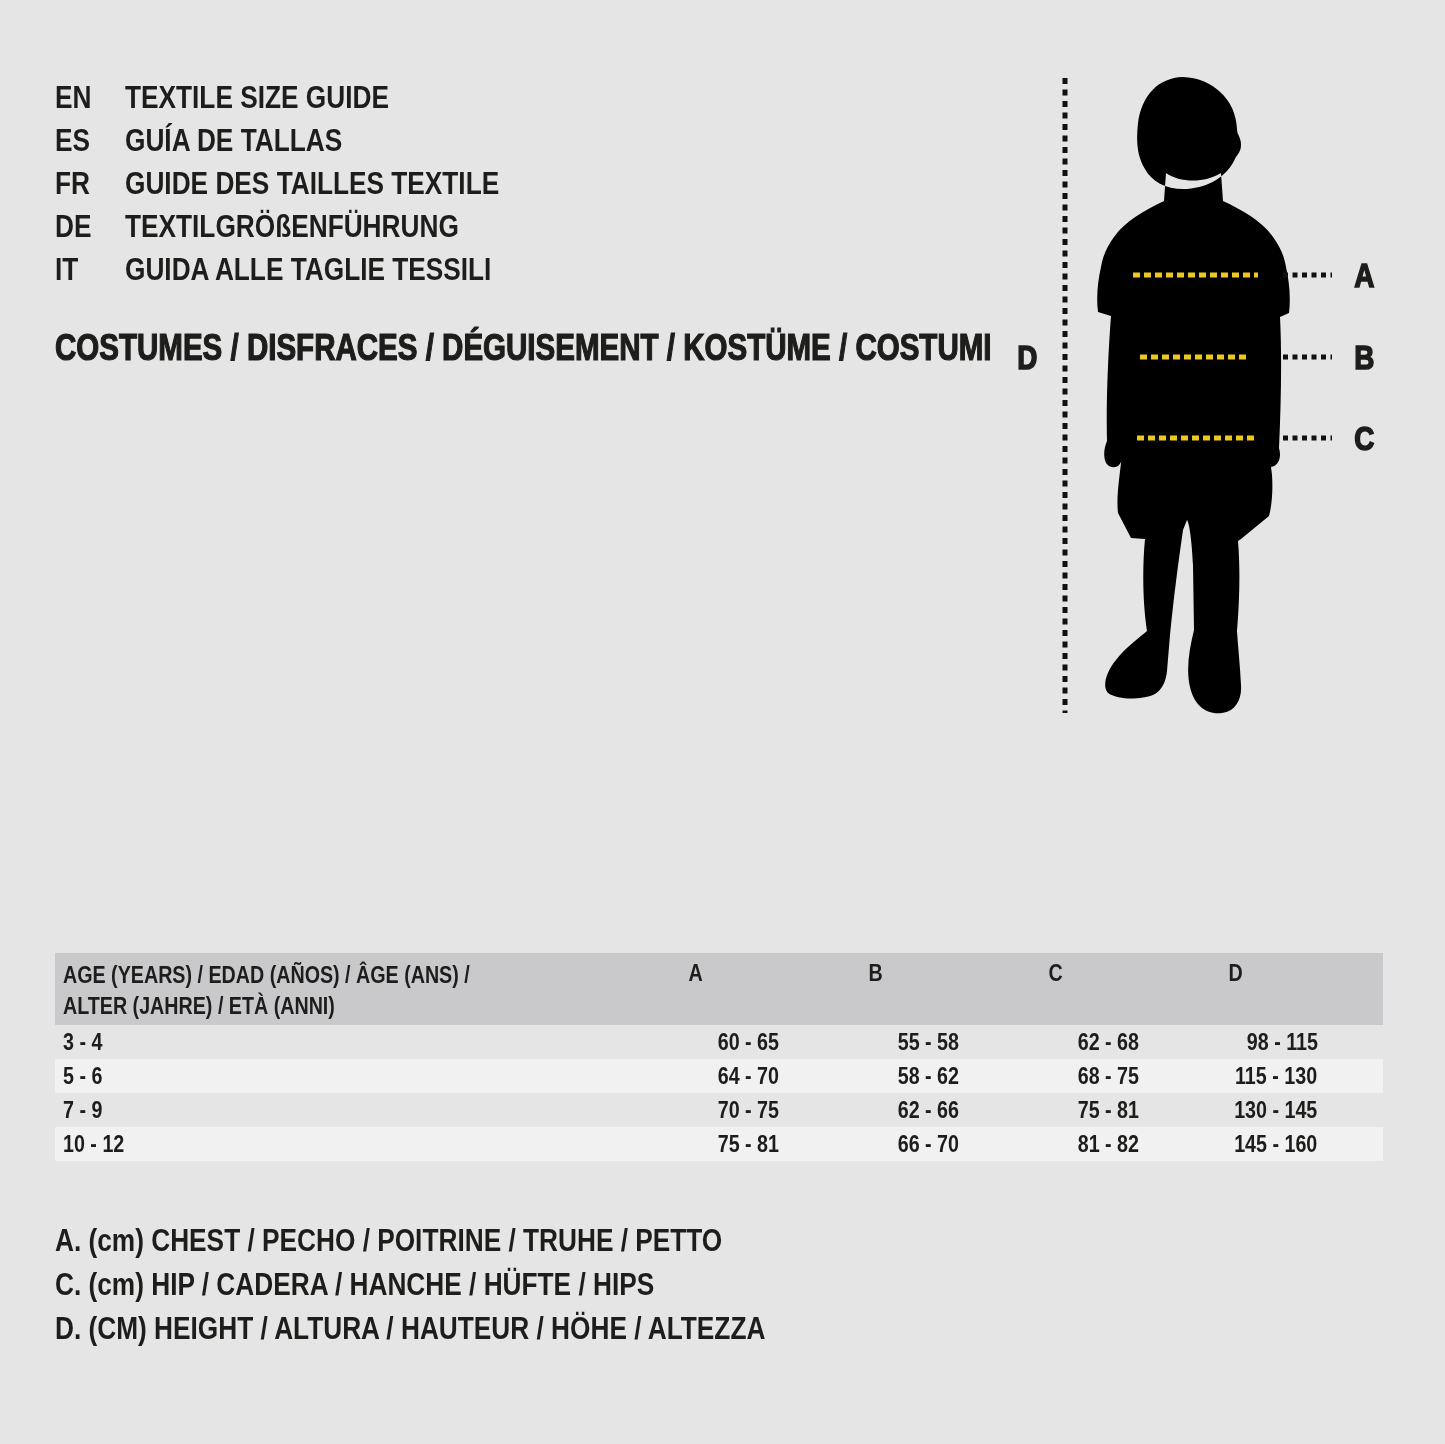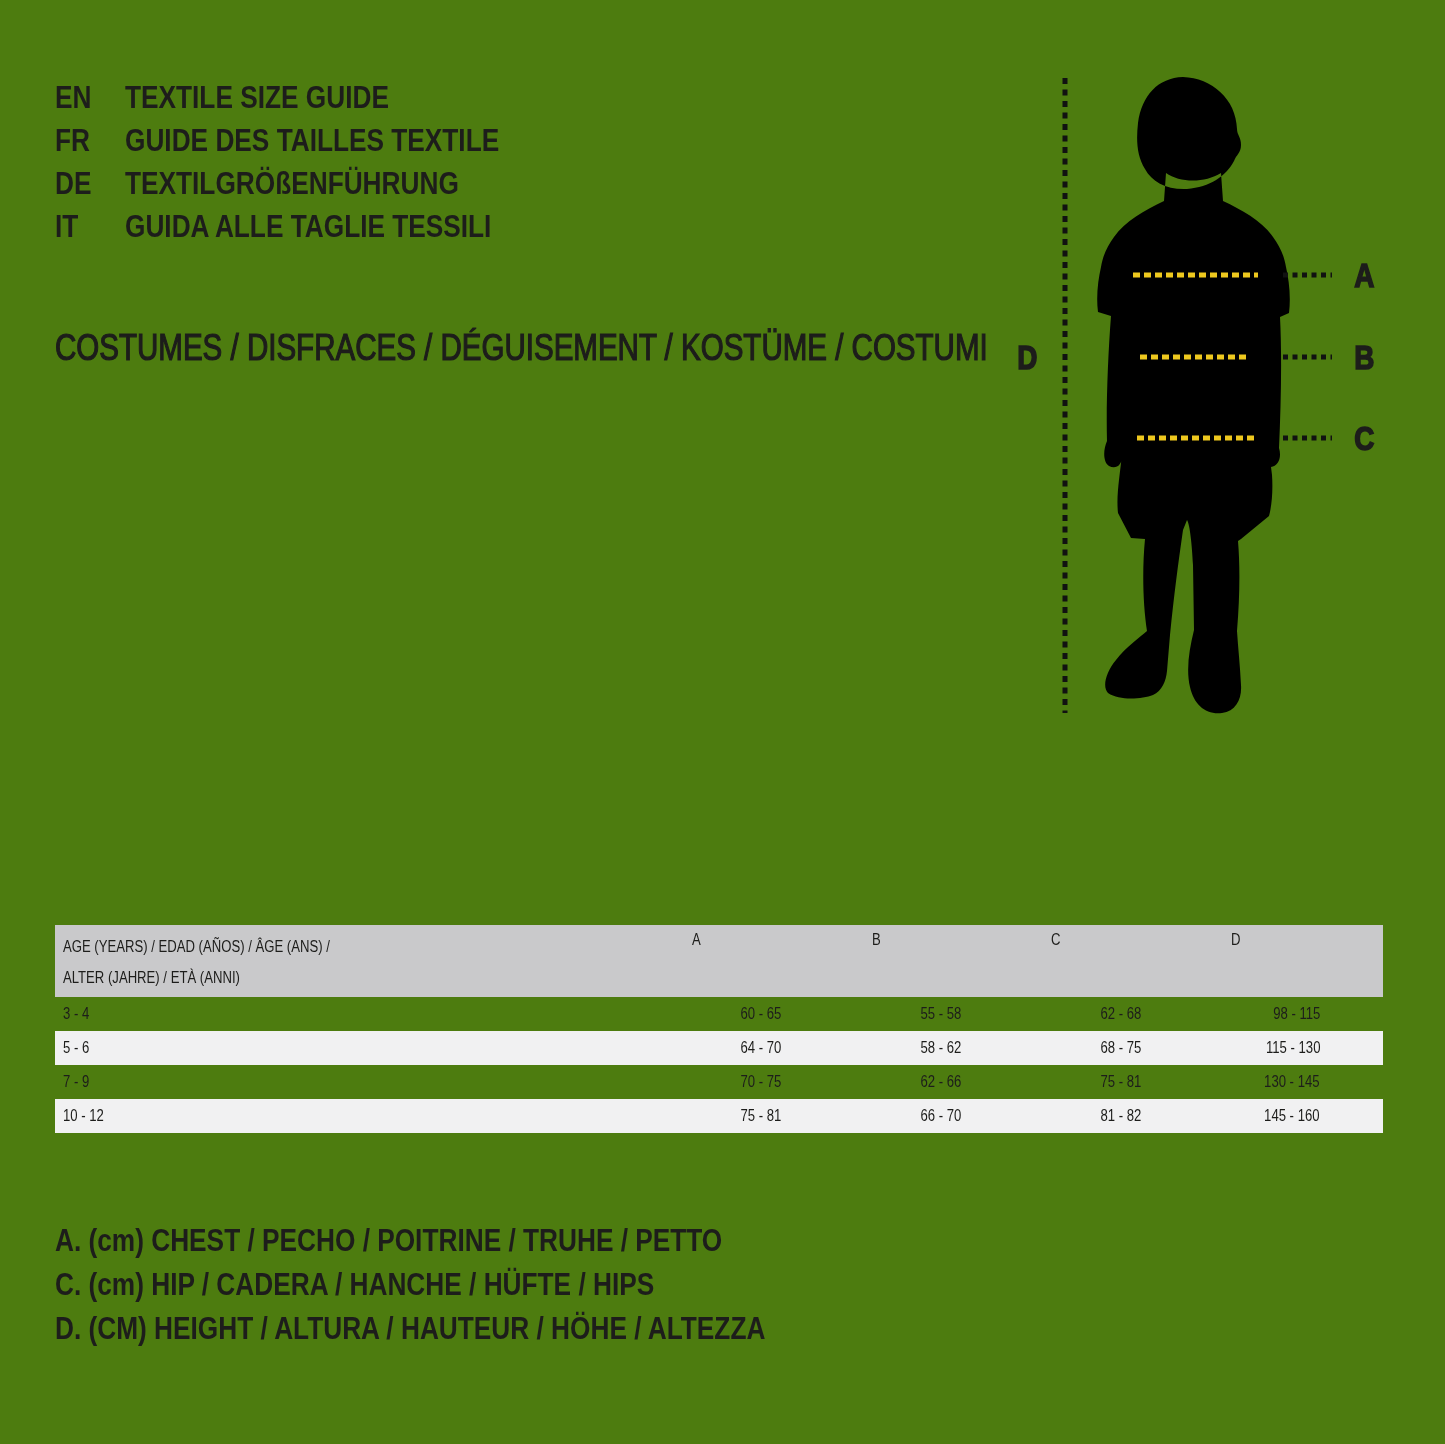--- a/index.html
+++ b/index.html
@@ -1,35 +1,35 @@
 <!DOCTYPE html>
 <html><head>
 <meta charset="utf-8">
 <style>
   html,body { margin:0; padding:0; background:#ffffff; }
   .canvas {
-    position:relative; width:1445px; height:1444px; background:#4d7c0f;
+    position:relative; width:1445px; height:1444px; background:#e5e5e5;
     font-family:"Liberation Sans","DejaVu Sans",sans-serif;
     color:#1d1d1b; overflow:hidden;
   }
   
   .cx  { display:inline-block; transform:scaleX(0.82); transform-origin:0 50%; white-space:nowrap; }
   .cxc { display:inline-block; transform:scaleX(0.82); transform-origin:50% 50%; white-space:nowrap; }
 
   
   .lang-block { position:absolute; left:55px; top:76px; }
   .lang-row { height:43px; line-height:43px; font-size:32px; font-weight:700; }
   .lang-code { position:absolute; left:0; }
   .lang-label { position:absolute; left:70px; }
   .lang-row { position:relative; width:600px; }
 
   
   .category-title {
     position:absolute; left:55px; top:328px;
-    font-size:36px; font-weight:400; line-height:40px;
+    font-size:36px; font-weight:700; line-height:40px;
     -webkit-text-stroke:1.2px #1d1d1b;
   }
 
   
   .figure { position:absolute; left:1000px; top:60px; width:445px; height:680px; }
   .figure svg { position:absolute; left:0; top:0; }
   .measure-label {
     position:absolute; font-size:34px; font-weight:700; line-height:38px;
     -webkit-text-stroke:1.6px #1d1d1b;
   }
@@ -40,23 +40,23 @@
   .measure-label { position:absolute; }
 
   
   .section-title {
     position:absolute; left:55px; top:908px;
     font-size:29px; font-weight:700; line-height:32px;
   }
 
   
   .size-table {
-    position:absolute; left:55px; top:925px; width:1328px;
+    position:absolute; left:55px; top:953px; width:1328px;
     border-collapse:collapse; table-layout:fixed;
-    font-size:16px; font-weight:400; color:#1d1d1b;
+    font-size:24px; font-weight:700; color:#1d1d1b;
   }
   .size-table col.c-age { width:551px; }
   .size-table col.c-val { width:180px; }
   .size-table col.c-fill { width:57px; }
   .size-table thead tr { background:#c9c9cb; height:72px; }
   .size-table thead td { vertical-align:top; padding-top:6px; }
   .size-table td { padding:0; }
   .size-table td.age-head { padding-left:8px; line-height:31px; }
   .size-table td.col-letter { text-align:center; }
   .size-table tbody tr { height:34px; }
@@ -71,20 +71,24 @@
 </style>
 </head>
 <body>
 
 <div class="canvas">
 
   <div class="lang-block">
     <div class="lang-row">
       <span class="lang-code cx">EN</span>
       <span class="lang-label cx">TEXTILE SIZE GUIDE</span>
+    </div>
+    <div class="lang-row">
+      <span class="lang-code cx">ES</span>
+      <span class="lang-label cx">GUÍA DE TALLAS</span>
     </div>
     <div class="lang-row">
       <span class="lang-code cx">FR</span>
       <span class="lang-label cx">GUIDE DES TAILLES TEXTILE</span>
     </div>
     <div class="lang-row">
       <span class="lang-code cx">DE</span>
       <span class="lang-label cx">TEXTILGRÖßENFÜHRUNG</span>
     </div>
     <div class="lang-row">

